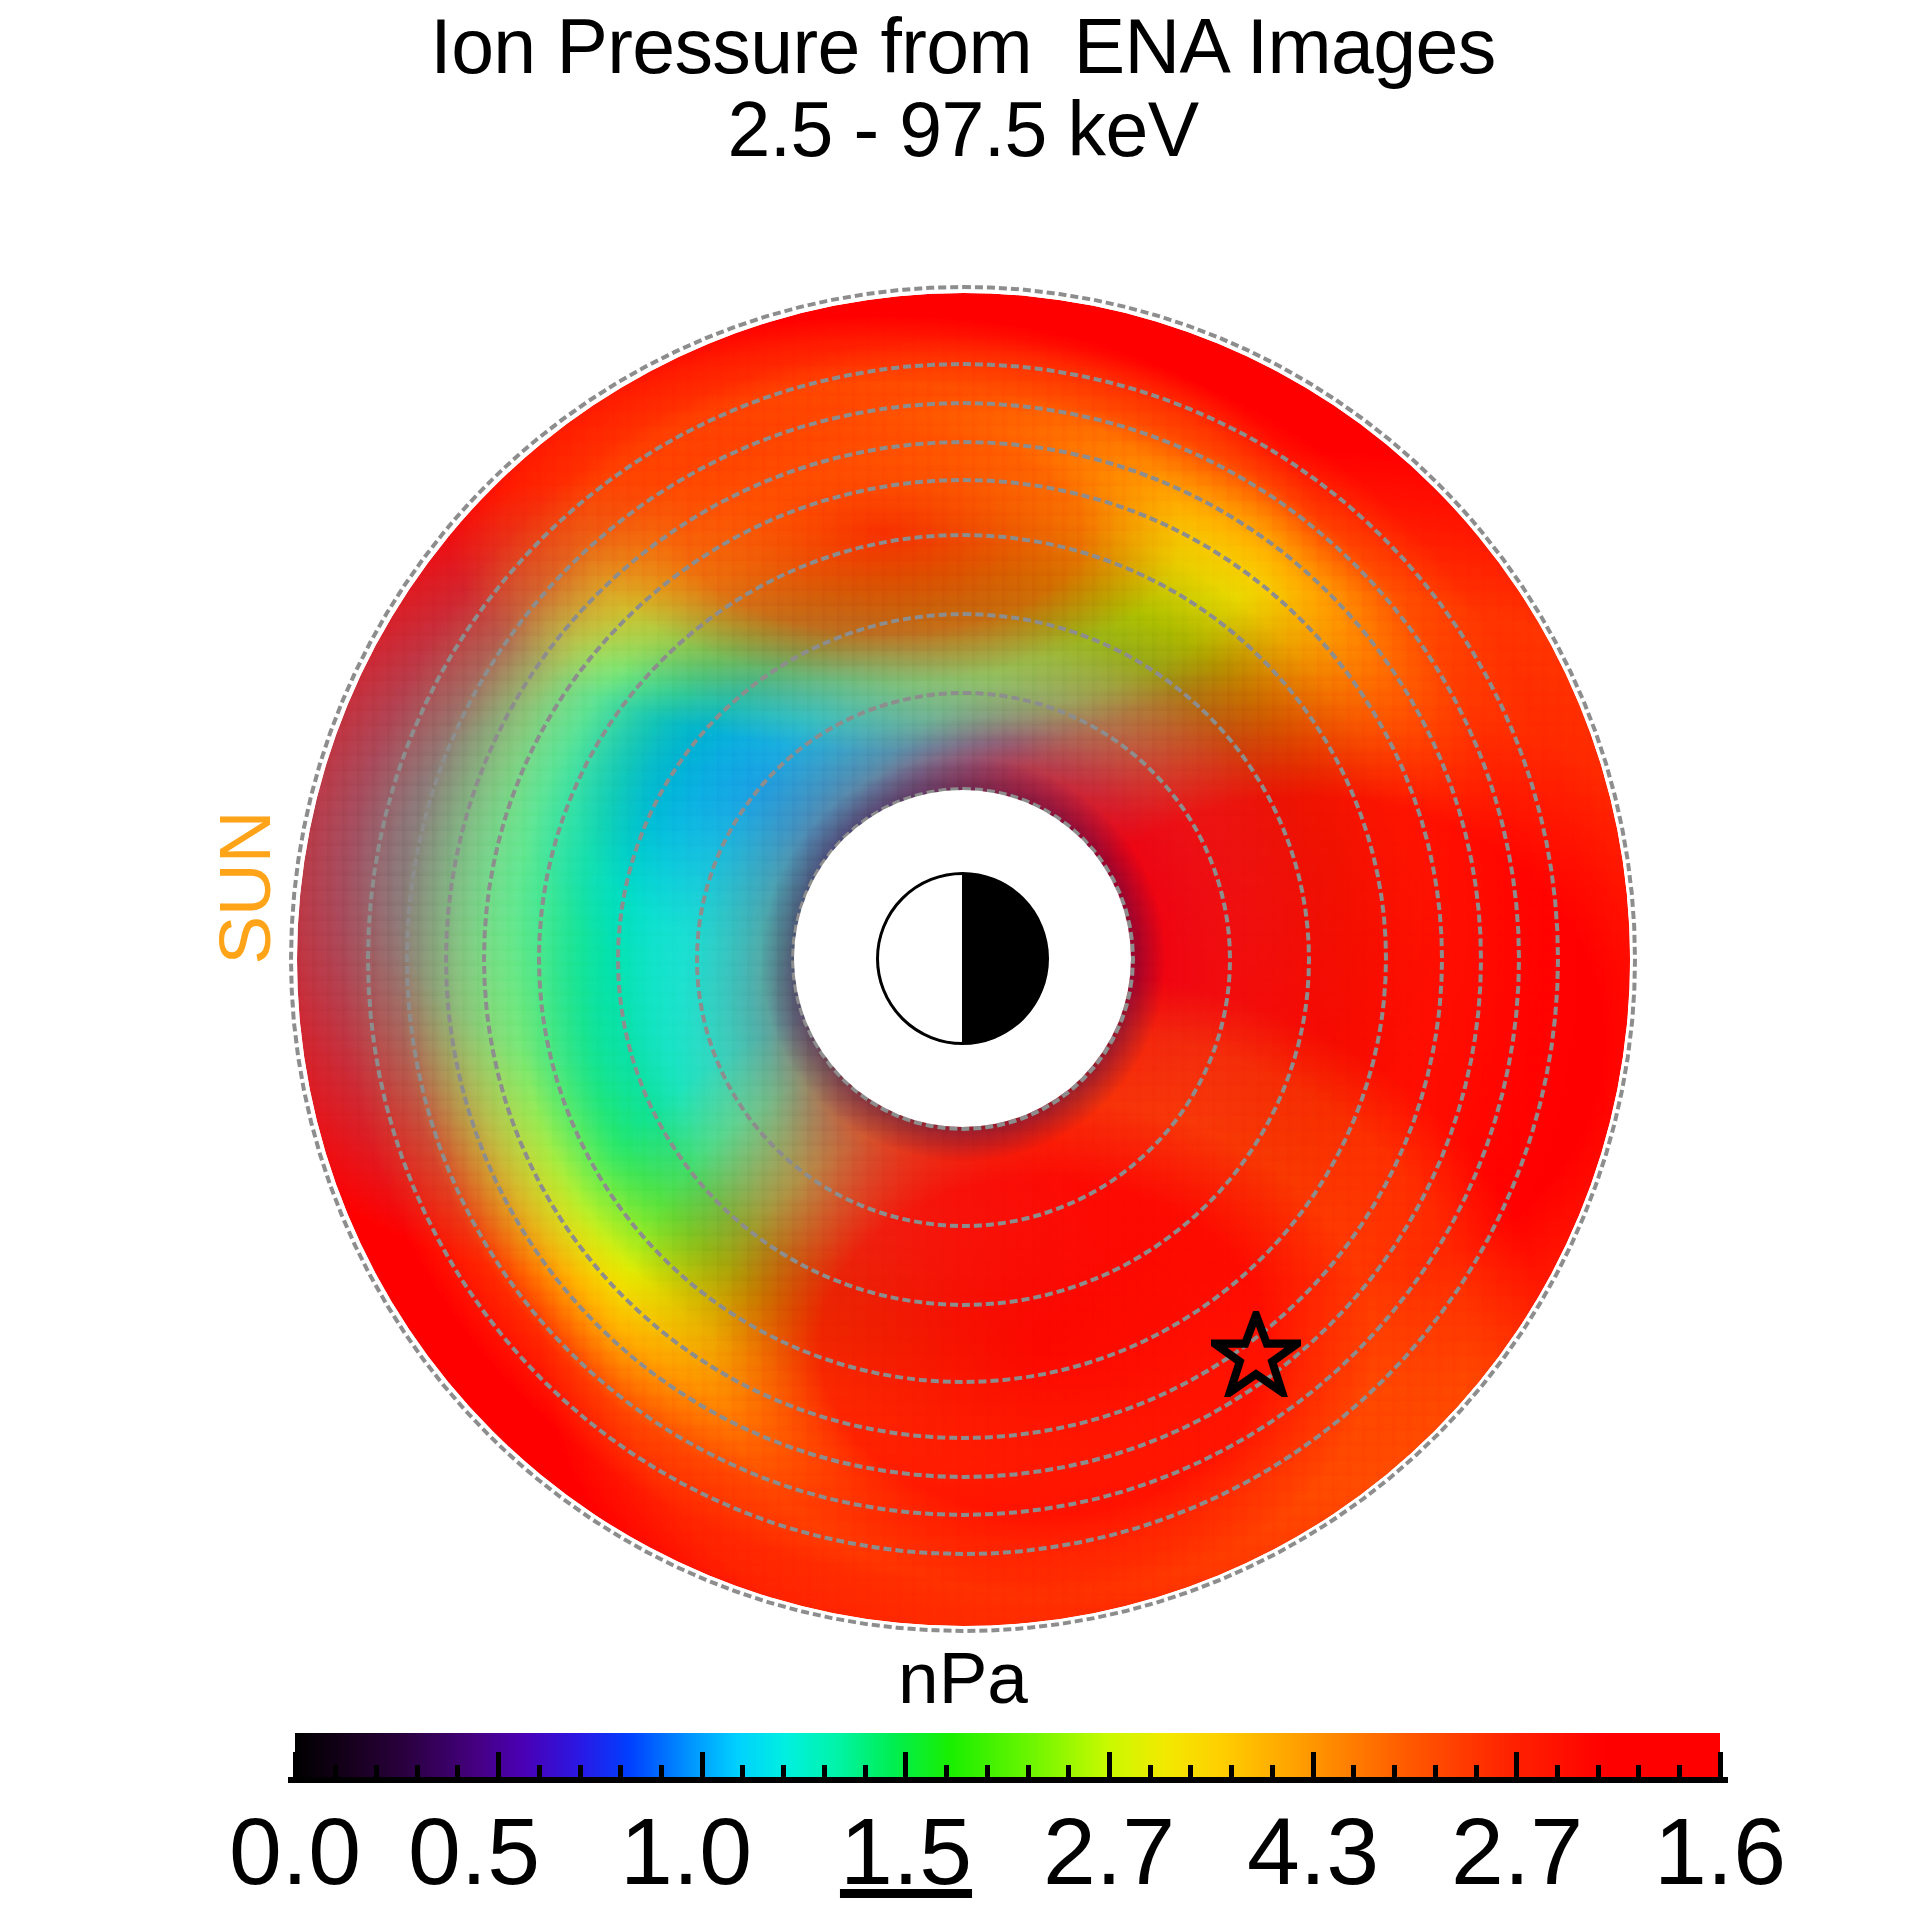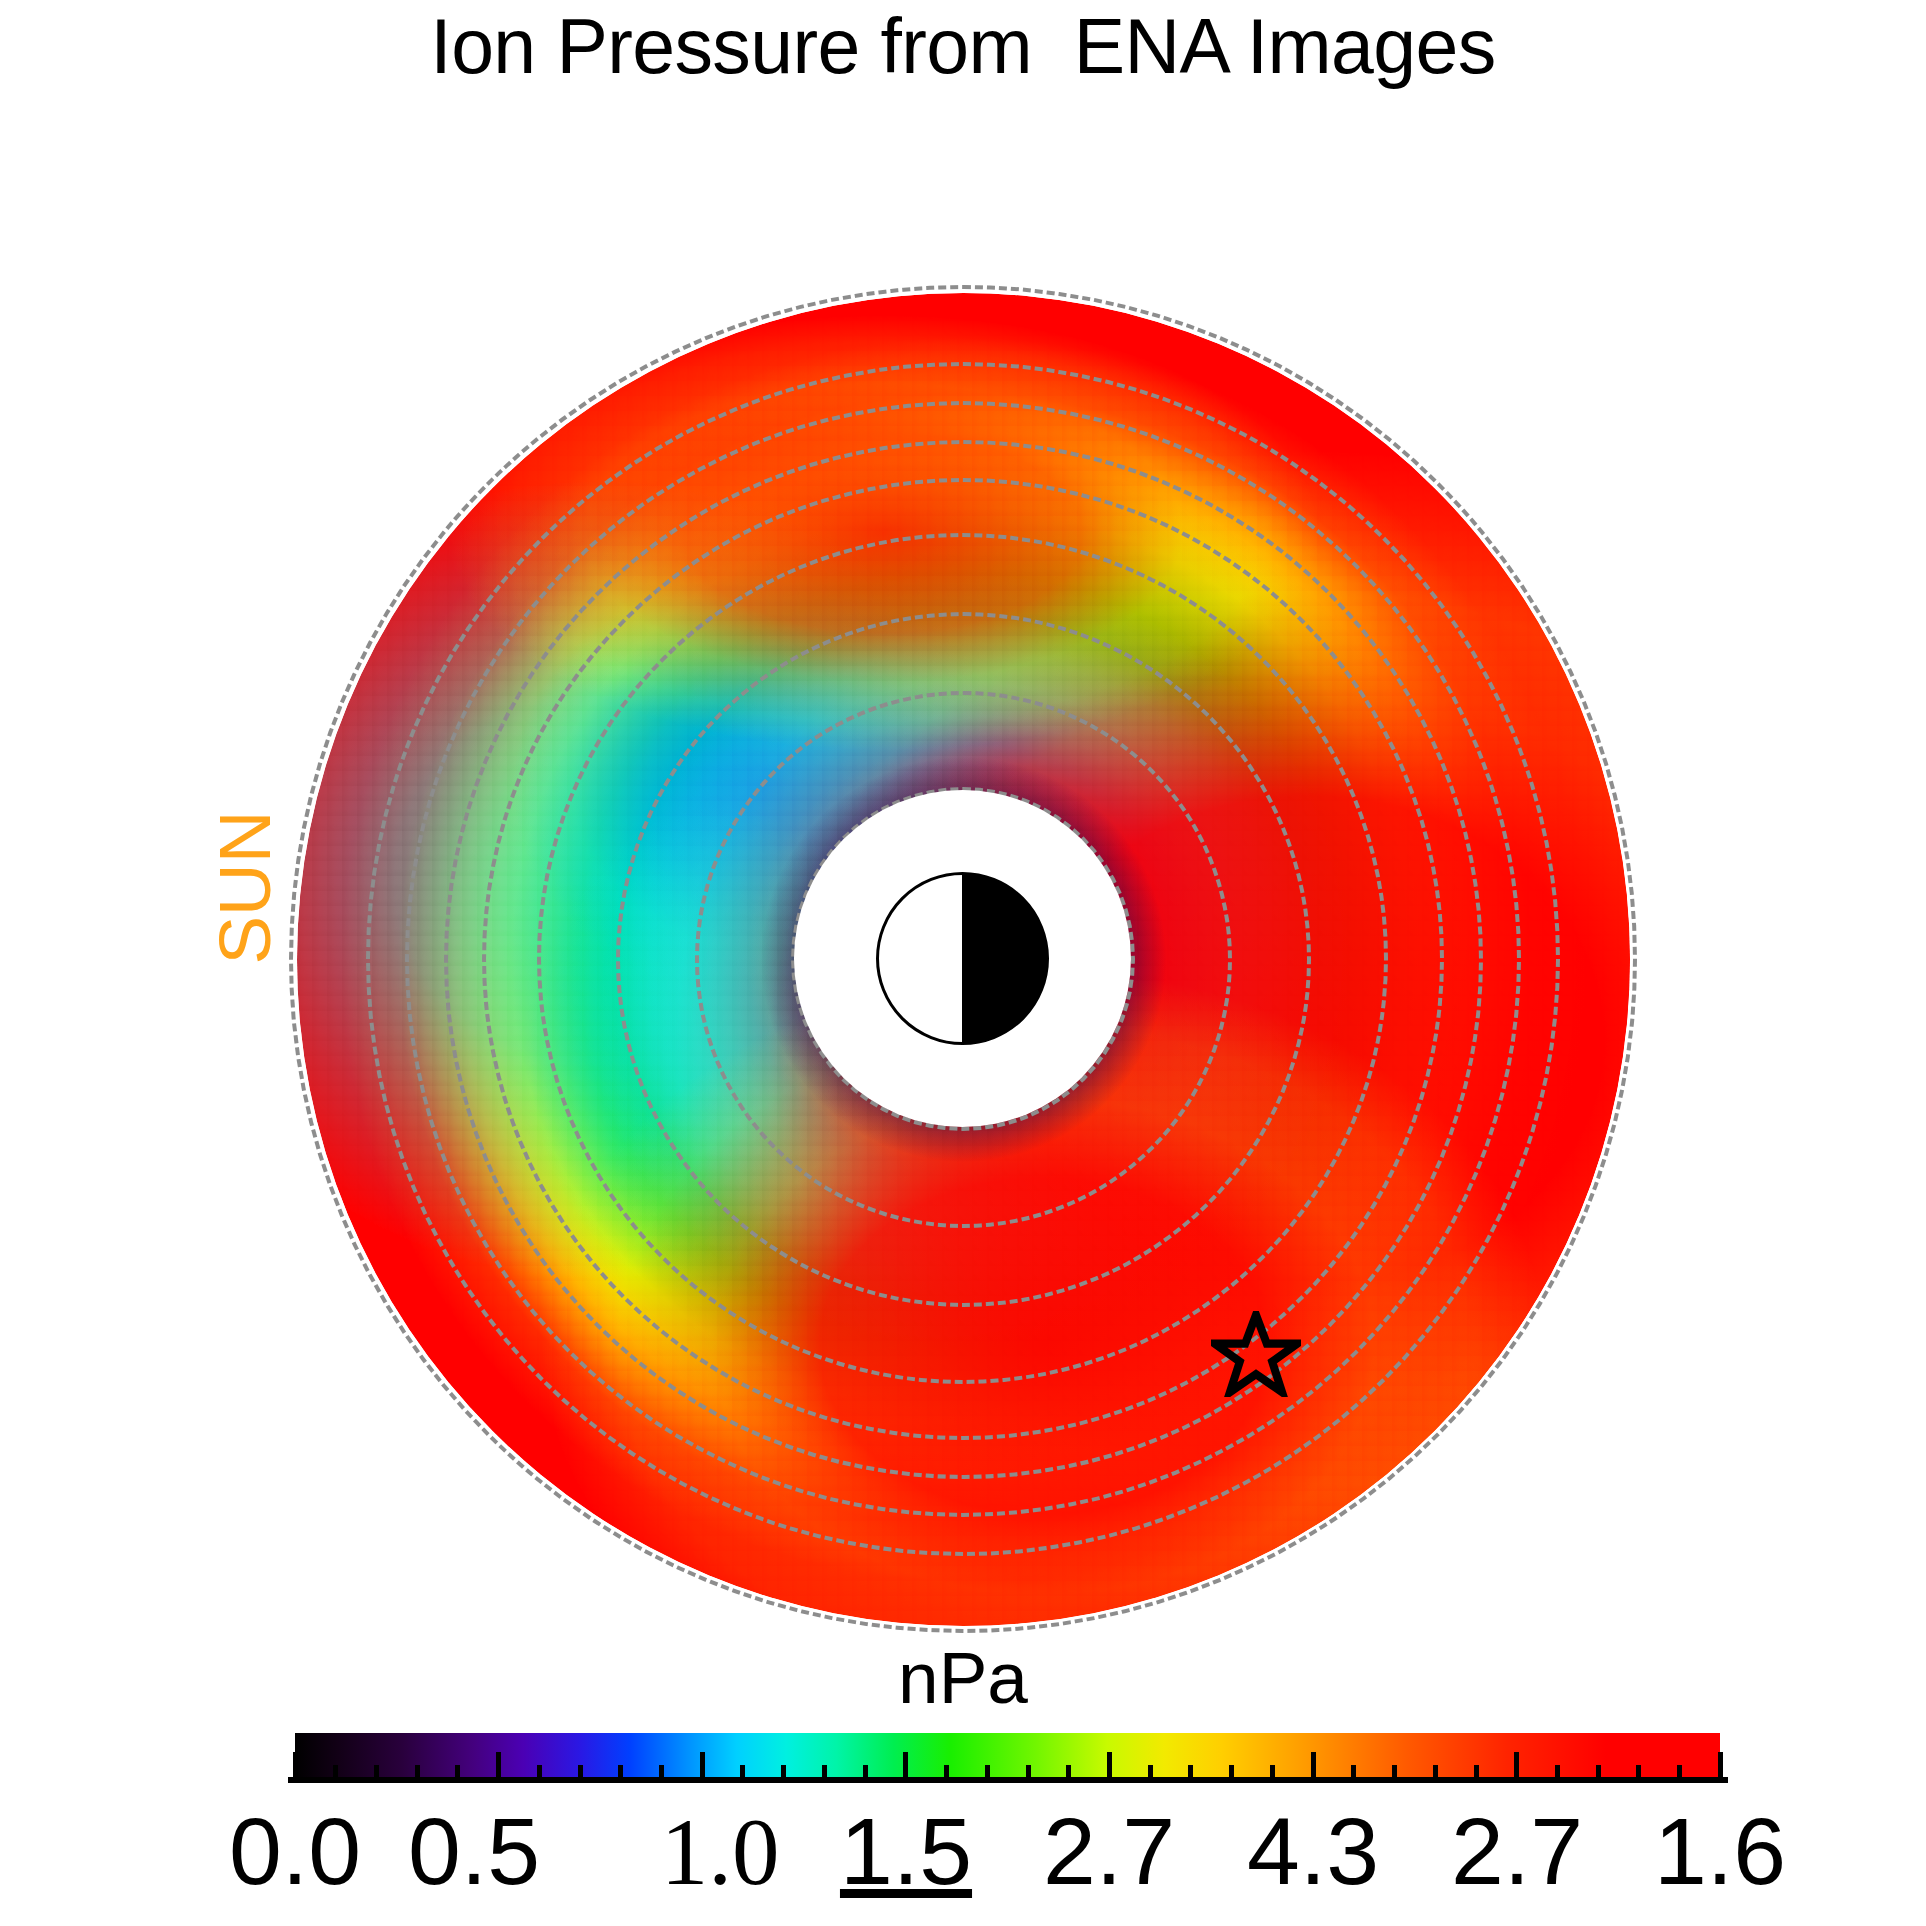--- a/index.html
+++ b/index.html
@@ -133,20 +133,21 @@
   .tick.major{height:31px;top:1752px;}
   .tick.minor{height:18px;top:1765px;}
   .tlabel{position:absolute;top:1797px;font-size:95px;color:#000;
       transform:translateX(-50%);white-space:nowrap;}
 </style>
 </head>
 <body>
 
 <div id="title-block">
   <div>Ion Pressure from  ENA Images</div>
+  <div>2.5 - 97.5 keV</div>
 </div>
 
 <div id="plot">
 
   <div id="disk-wrap">
     <div class="layer" id="base"></div>
     <div class="layer" id="cool-left"></div>
     <div class="layer" id="cool-inner"></div>
     <div class="layer" id="cool-wedge"></div>
     <div class="layer" id="hot-right"></div>
@@ -213,20 +214,20 @@
     <div class="tick major" style="left: 700px;"></div>
     <div class="tick major" style="left: 903px;"></div>
     <div class="tick major" style="left: 1107px;"></div>
     <div class="tick major" style="left: 1311px;"></div>
     <div class="tick major" style="left: 1514px;"></div>
     <div class="tick major" style="left: 1718px;"></div>
   </div>
 <div id="tlabels">
     <div class="tlabel" style="left: 295px;">0.0</div>
     <div class="tlabel" style="left: 474px;">0.5</div>
-    <div class="tlabel" style="left: 720px; font-family: Liberation Serif, serif;">1.0</div>
+    <div class="tlabel" style="left: 686px;">1.0</div>
     <div class="tlabel" style="left: 906px; text-decoration: underline;">1.5</div>
     <div class="tlabel" style="left: 1109px;">2.7</div>
     <div class="tlabel" style="left: 1313px;">4.3</div>
     <div class="tlabel" style="left: 1517px;">2.7</div>
     <div class="tlabel" style="left: 1720px;">1.6</div>
   </div>
 
 
 </body></html>

